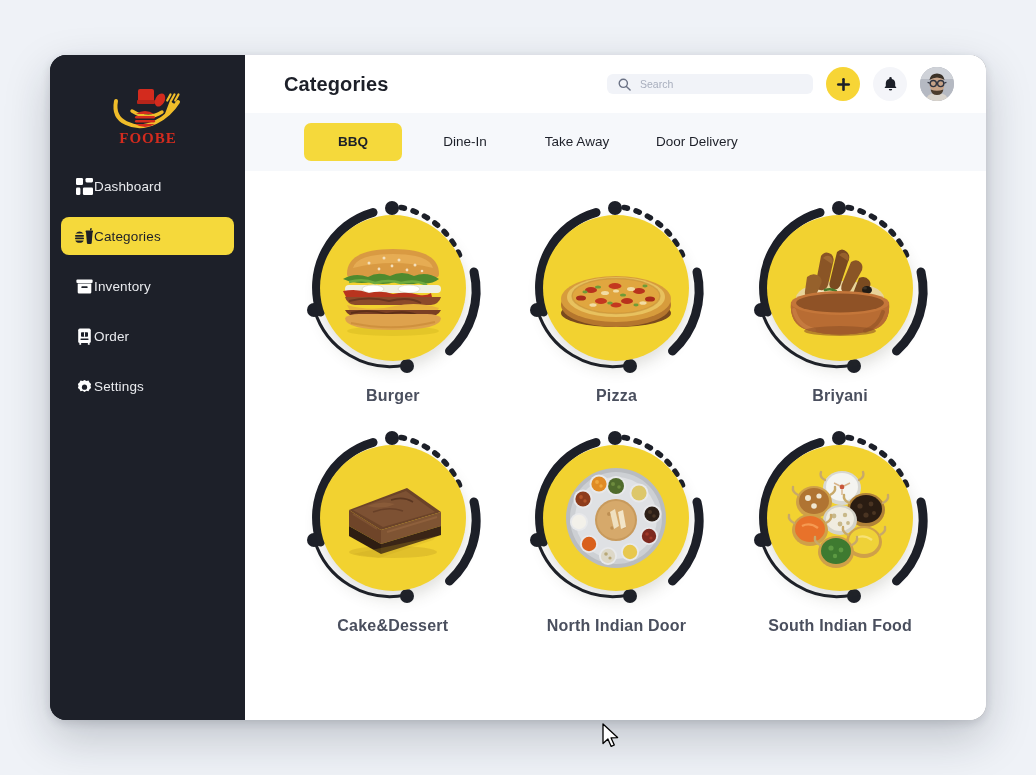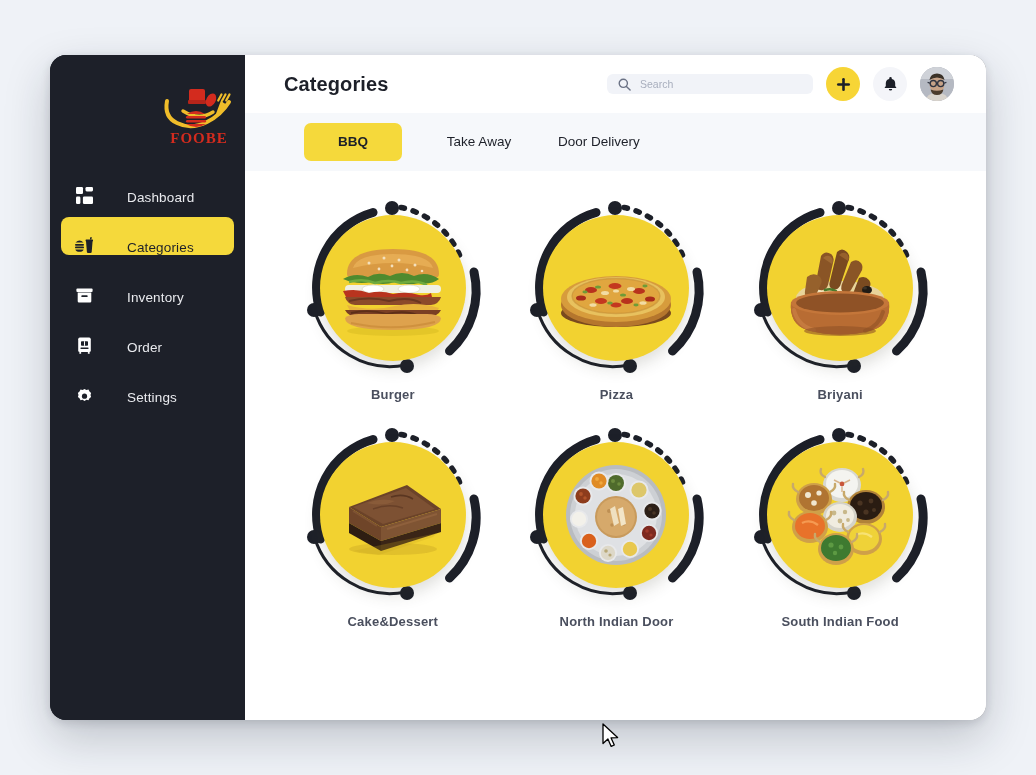--- a/index.html
+++ b/index.html
@@ -37,30 +37,30 @@
     background: #1d2029;
     flex: 0 0 195px;
     padding-top: 22px;
     position: relative;
   }
 
   .logo-wrap {
     height: 78px;
     display: flex;
     align-items: center;
-    justify-content: flex-end;
+    justify-content: center;
   }
   .logo-mark { width: 92px; height: 66px; display: block; }
 
   .nav { margin-top: 12px; padding: 0 11px; }
 
   .nav-item {
     display: flex;
-    align-items: flex-end;
-    gap: 33px;
+    align-items: center;
+    gap: 0;
     height: 38px;
     padding: 0 14px;
     margin-bottom: 12px;
     border-radius: 8px;
     cursor: pointer;
     user-select: none;
   }
   .nav-item.active { background: #f5d93b; }
   .nav-icon {
     width: 19px; height: 19px;
@@ -216,21 +216,21 @@
     background: #f2d230;
     box-shadow: 0 7px 16px rgba(60,60,40,0.17);
     display: flex;
     align-items: center;
     justify-content: center;
     overflow: hidden;
   }
   .disc svg { display: block; }
   .cat-label {
     margin-top: 4px;
-    font-size: 13px;
+    font-size: 16px;
     font-weight: bold;
     color: #4a4f5e;
     letter-spacing: 0.2px;
     text-align: center;
   }
 
   
   .cursor {
     position: absolute;
     pointer-events: none;
@@ -387,20 +387,23 @@
         </div>
 
       </div>
     </header>
 
     <div class="tabstrip">
       <div class="tab active">
         <span>BBQ</span>
       </div>
       <div class="tab-gap"></div>
+      <div class="tab">
+        <span>Dine-In</span>
+      </div>
       <div class="tab-gap"></div>
       <div class="tab">
         <span>Take Away</span>
       </div>
       <div class="tab-gap"></div>
       <div class="tab">
         <span>Door Delivery</span>
       </div>
     </div>
 

